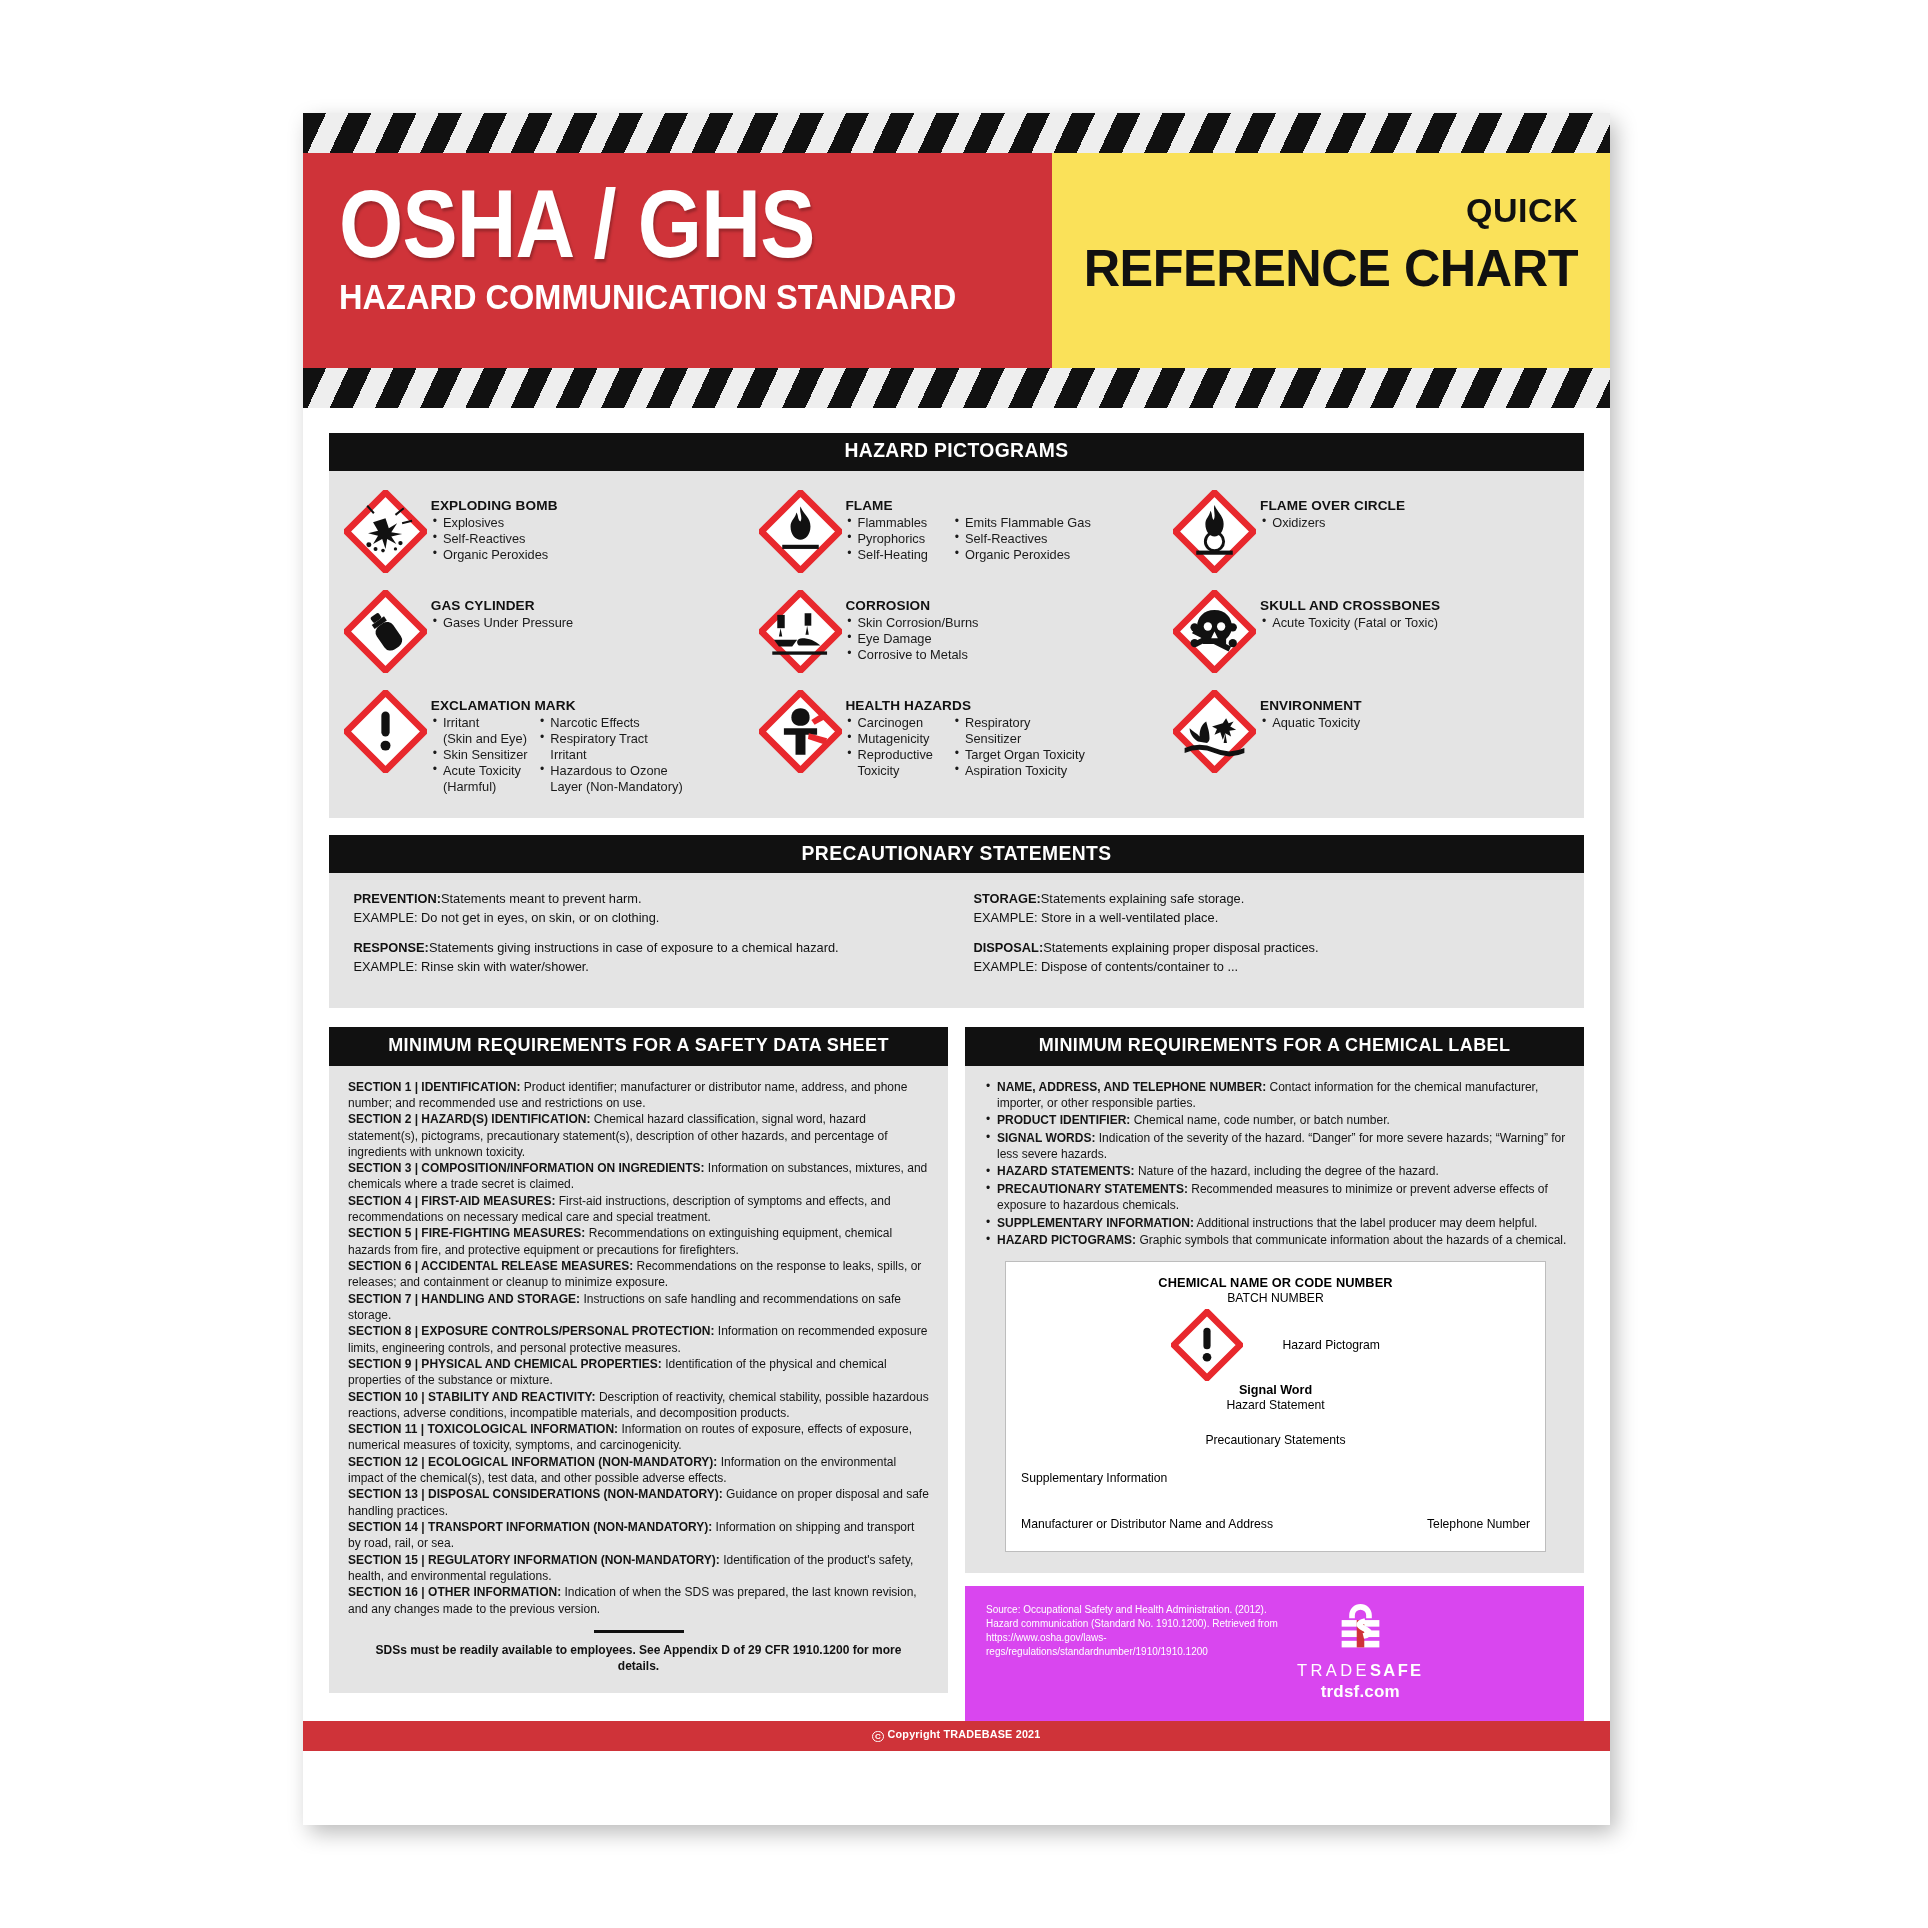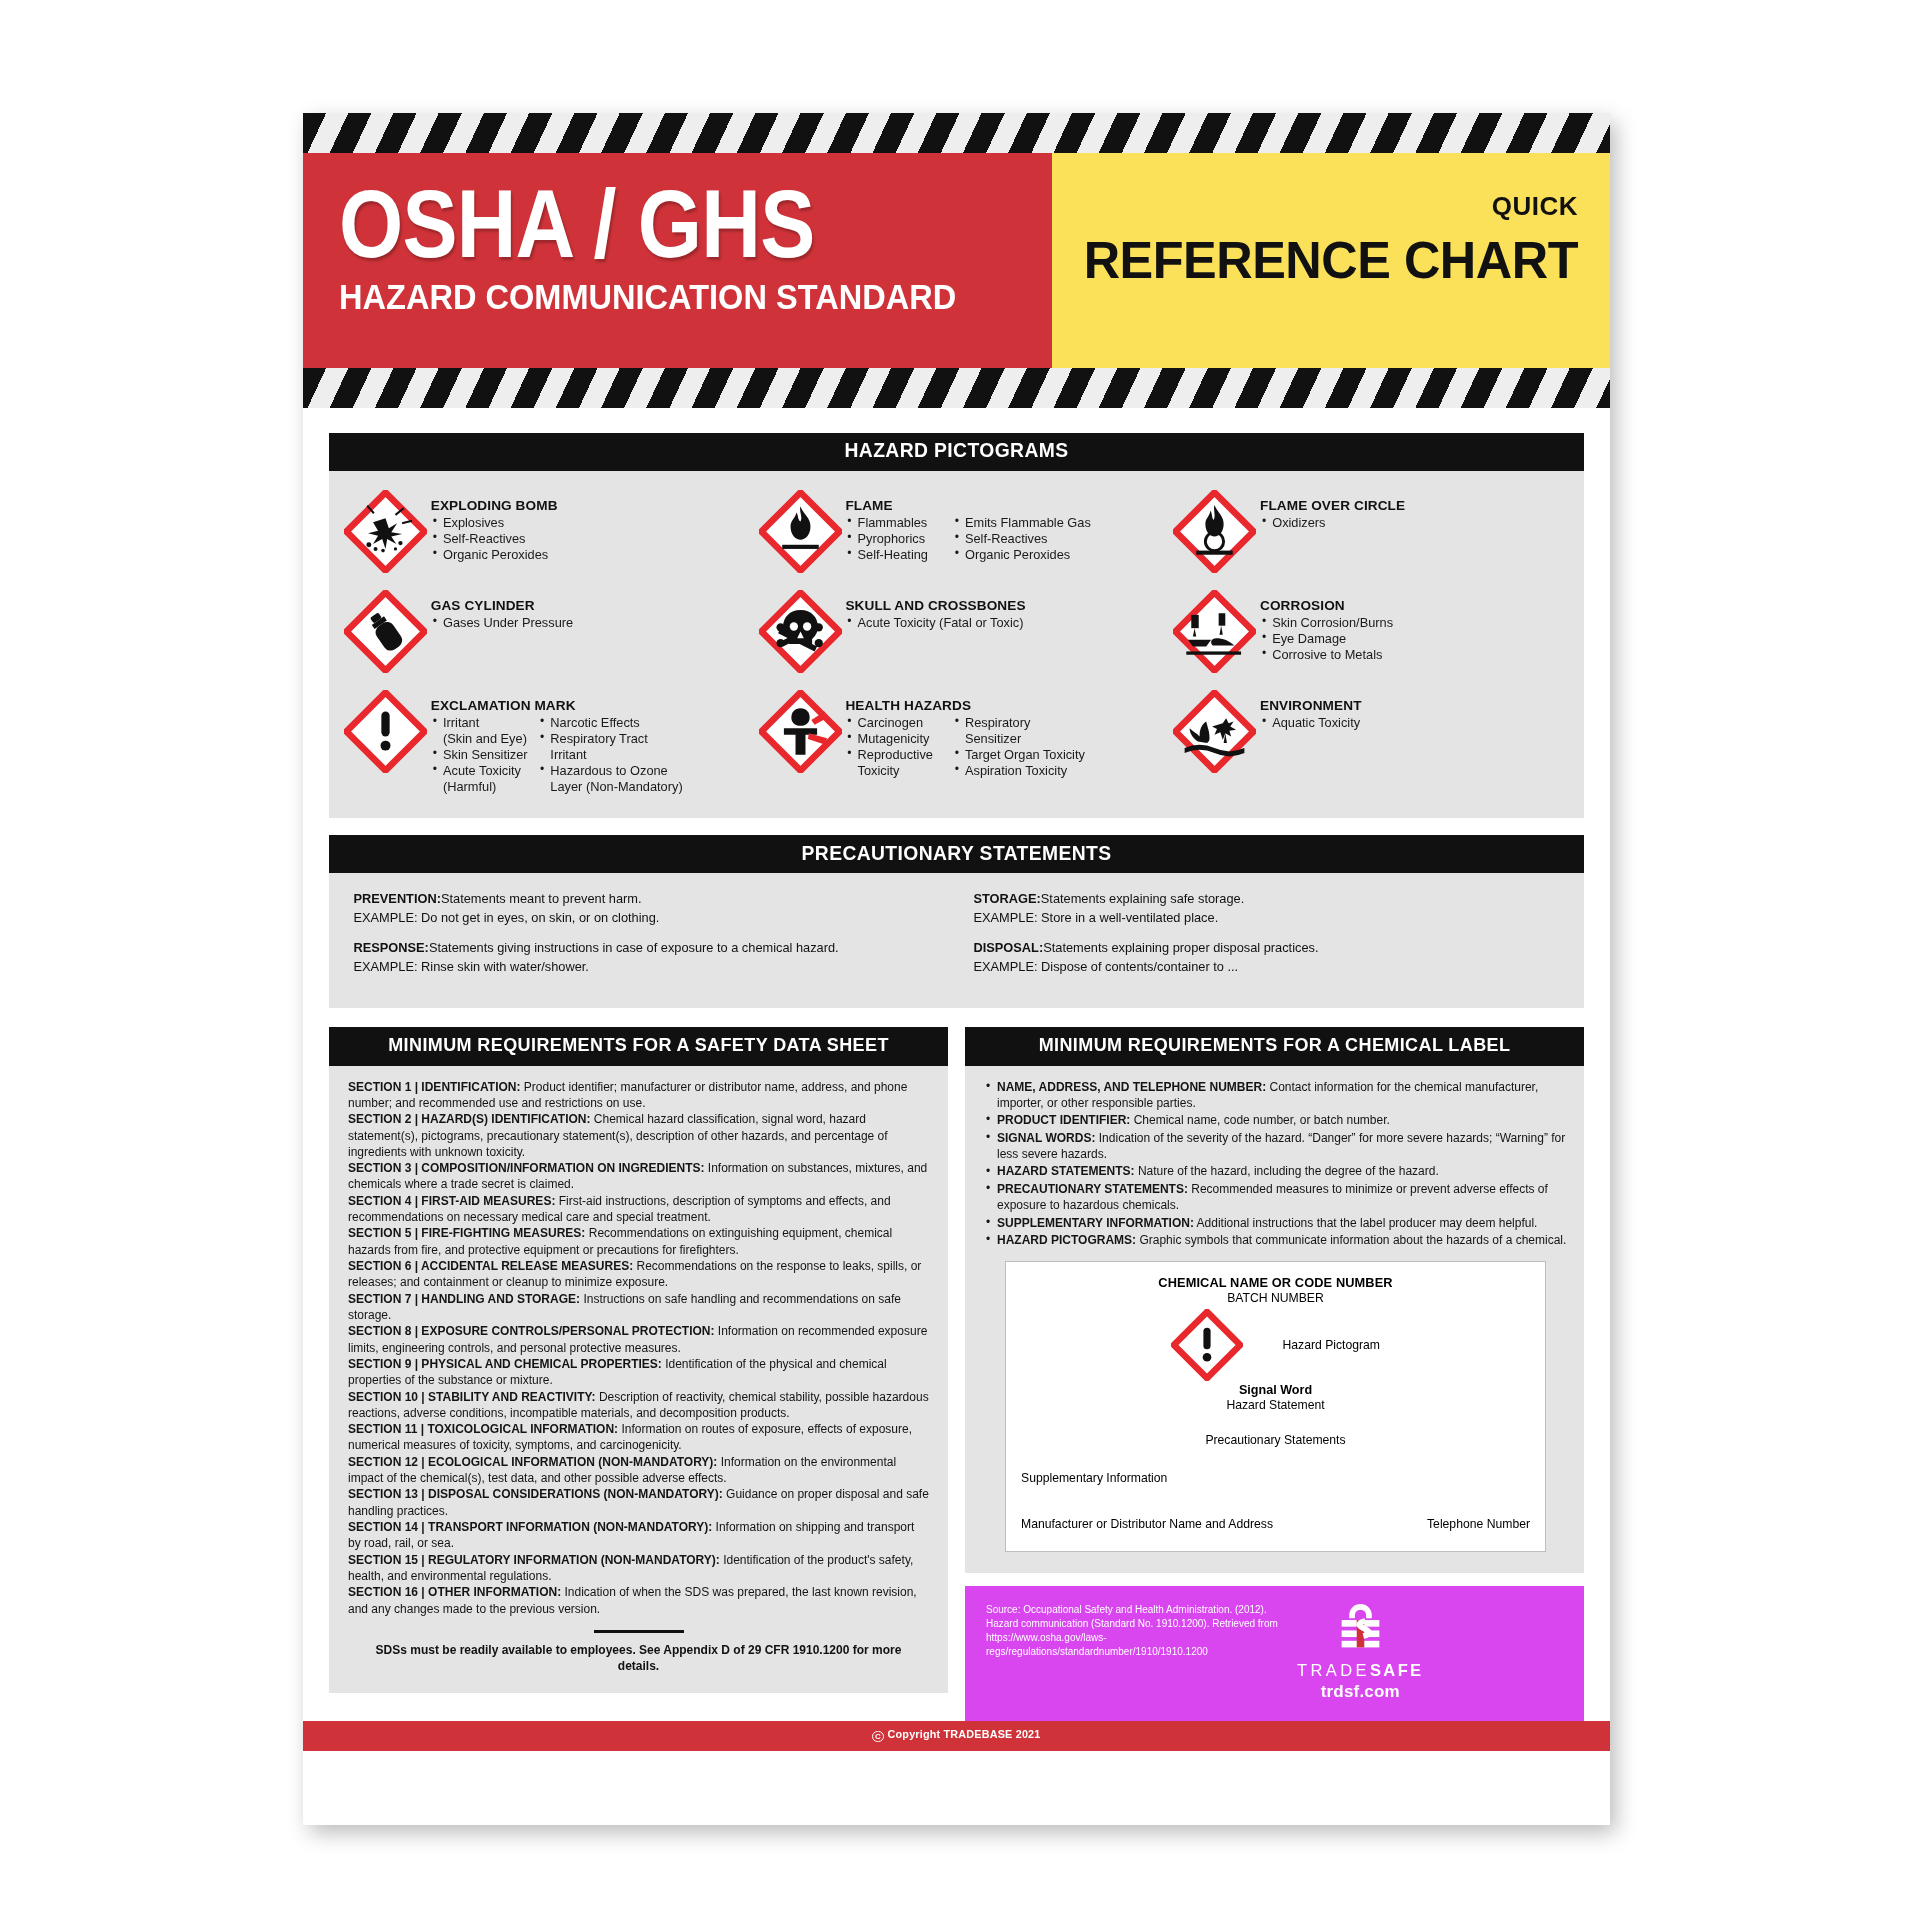--- a/index.html
+++ b/index.html
@@ -44,21 +44,21 @@
   .hdr-sub {
     font-size: 35px; font-weight: 700; letter-spacing: 0px;
     transform: scaleX(0.93); transform-origin: left center;
     margin-top: 7.5px;
   }
   .hdr-yellow {
     flex: 1 1 auto; background: #fae159;
     color: #111; padding: 38px 32px 0 0;
     text-align: right;
   }
-  .hdr-quick { font-size: 26px; font-weight: 700; letter-spacing: 0.5px; padding-left: 48px; }
+  .hdr-quick { font-size: 34px; font-weight: 700; letter-spacing: 0.5px; padding-left: 48px; }
   .hdr-ref {
     font-size: 52px; font-weight: 700; letter-spacing: -0.5px;
     margin-top: 7.5px;
     transform: scaleX(0.97); transform-origin: right center;
   }
   
   .band {
     background: #111; color: #fff;
     font-size: 19.3px; font-weight: 700; letter-spacing: 0.4px;
     text-align: center; padding: 7.5px 0 8.5px;
@@ -270,64 +270,64 @@
                   <li>Gases Under Pressure</li>
                 </ul>
               </div>
             </div>
           </div>
           <div class="picto-cell">
             <div class="dia">
               <svg viewBox="0 0 100 100">
                 <polygon points="50,3 97,50 50,97 3,50" fill="#fff" stroke="#e8282d" stroke-width="8"></polygon>
                 <g fill="#111">
+                  <path d="M22 30 l9 0 l0 16 l-9 0 z"></path>
+                  <path d="M26 46 l2 10 l-4 0 z"></path>
+                  <path d="M55 28 l8 0 l0 15 l-8 0 z"></path>
+                  <path d="M58 43 l2 11 l-4 0 z"></path>
+                  <path d="M18 60 h28 l-6 8 h-16 z"></path>
+                  <path d="M52 58 c8 0 16 3 22 9 h-26 c-4 -4 -2 -9 4 -9 z"></path>
+                  <rect x="16" y="74" width="66" height="4"></rect>
+                </g>
+              </svg>
+            </div>
+            <div class="picto-txt">
+              <div class="picto-name">CORROSION</div>
+              <div class="b-cols">
+                <ul class="bl ">
+                  <li>Skin Corrosion/Burns</li>
+                  <li>Eye Damage</li>
+                  <li>Corrosive to Metals</li>
+                </ul>
+              </div>
+            </div>
+          </div>
+          <div class="picto-cell">
+            <div class="dia">
+              <svg viewBox="0 0 100 100">
+                <polygon points="50,3 97,50 50,97 3,50" fill="#fff" stroke="#e8282d" stroke-width="8"></polygon>
+                <g fill="#111">
                   <path d="M26 62 l44 -22 l3 6 l-44 22 z"></path>
                   <path d="M26 46 l44 22 l-3 6 l-44 -22 z"></path>
                   <circle cx="26" cy="45" r="5"></circle>
                   <circle cx="26" cy="64" r="5"></circle>
                   <circle cx="72" cy="45" r="5"></circle>
                   <circle cx="72" cy="64" r="5"></circle>
                   <path d="M50 24 c13 0 21 9 21 20 c0 8 -4 12 -7 15 l0 6 l-28 0 l0 -6 c-3 -3 -7 -7 -7 -15 c0 -11 8 -20 21 -20 z"></path>
                   <circle cx="42" cy="44" r="5" fill="#fff"></circle>
                   <circle cx="58" cy="44" r="5" fill="#fff"></circle>
                   <path d="M50 50 l-4 8 h8 z" fill="#fff"></path>
                 </g>
               </svg>
             </div>
             <div class="picto-txt">
               <div class="picto-name">SKULL AND CROSSBONES</div>
               <div class="b-cols">
                 <ul class="bl ">
                   <li>Acute Toxicity (Fatal or Toxic)</li>
-                </ul>
-              </div>
-            </div>
-          </div>
-          <div class="picto-cell">
-            <div class="dia">
-              <svg viewBox="0 0 100 100">
-                <polygon points="50,3 97,50 50,97 3,50" fill="#fff" stroke="#e8282d" stroke-width="8"></polygon>
-                <g fill="#111">
-                  <path d="M22 30 l9 0 l0 16 l-9 0 z"></path>
-                  <path d="M26 46 l2 10 l-4 0 z"></path>
-                  <path d="M55 28 l8 0 l0 15 l-8 0 z"></path>
-                  <path d="M58 43 l2 11 l-4 0 z"></path>
-                  <path d="M18 60 h28 l-6 8 h-16 z"></path>
-                  <path d="M52 58 c8 0 16 3 22 9 h-26 c-4 -4 -2 -9 4 -9 z"></path>
-                  <rect x="16" y="74" width="66" height="4"></rect>
-                </g>
-              </svg>
-            </div>
-            <div class="picto-txt">
-              <div class="picto-name">CORROSION</div>
-              <div class="b-cols">
-                <ul class="bl ">
-                  <li>Skin Corrosion/Burns</li>
-                  <li>Eye Damage</li>
-                  <li>Corrosive to Metals</li>
                 </ul>
               </div>
             </div>
           </div>
           <div class="picto-cell">
             <div class="dia">
               <svg viewBox="0 0 100 100">
                 <polygon points="50,3 97,50 50,97 3,50" fill="#fff" stroke="#e8282d" stroke-width="8"></polygon>
                 <g fill="#111">
                   <rect x="45" y="26" width="10" height="30" rx="5"></rect>

